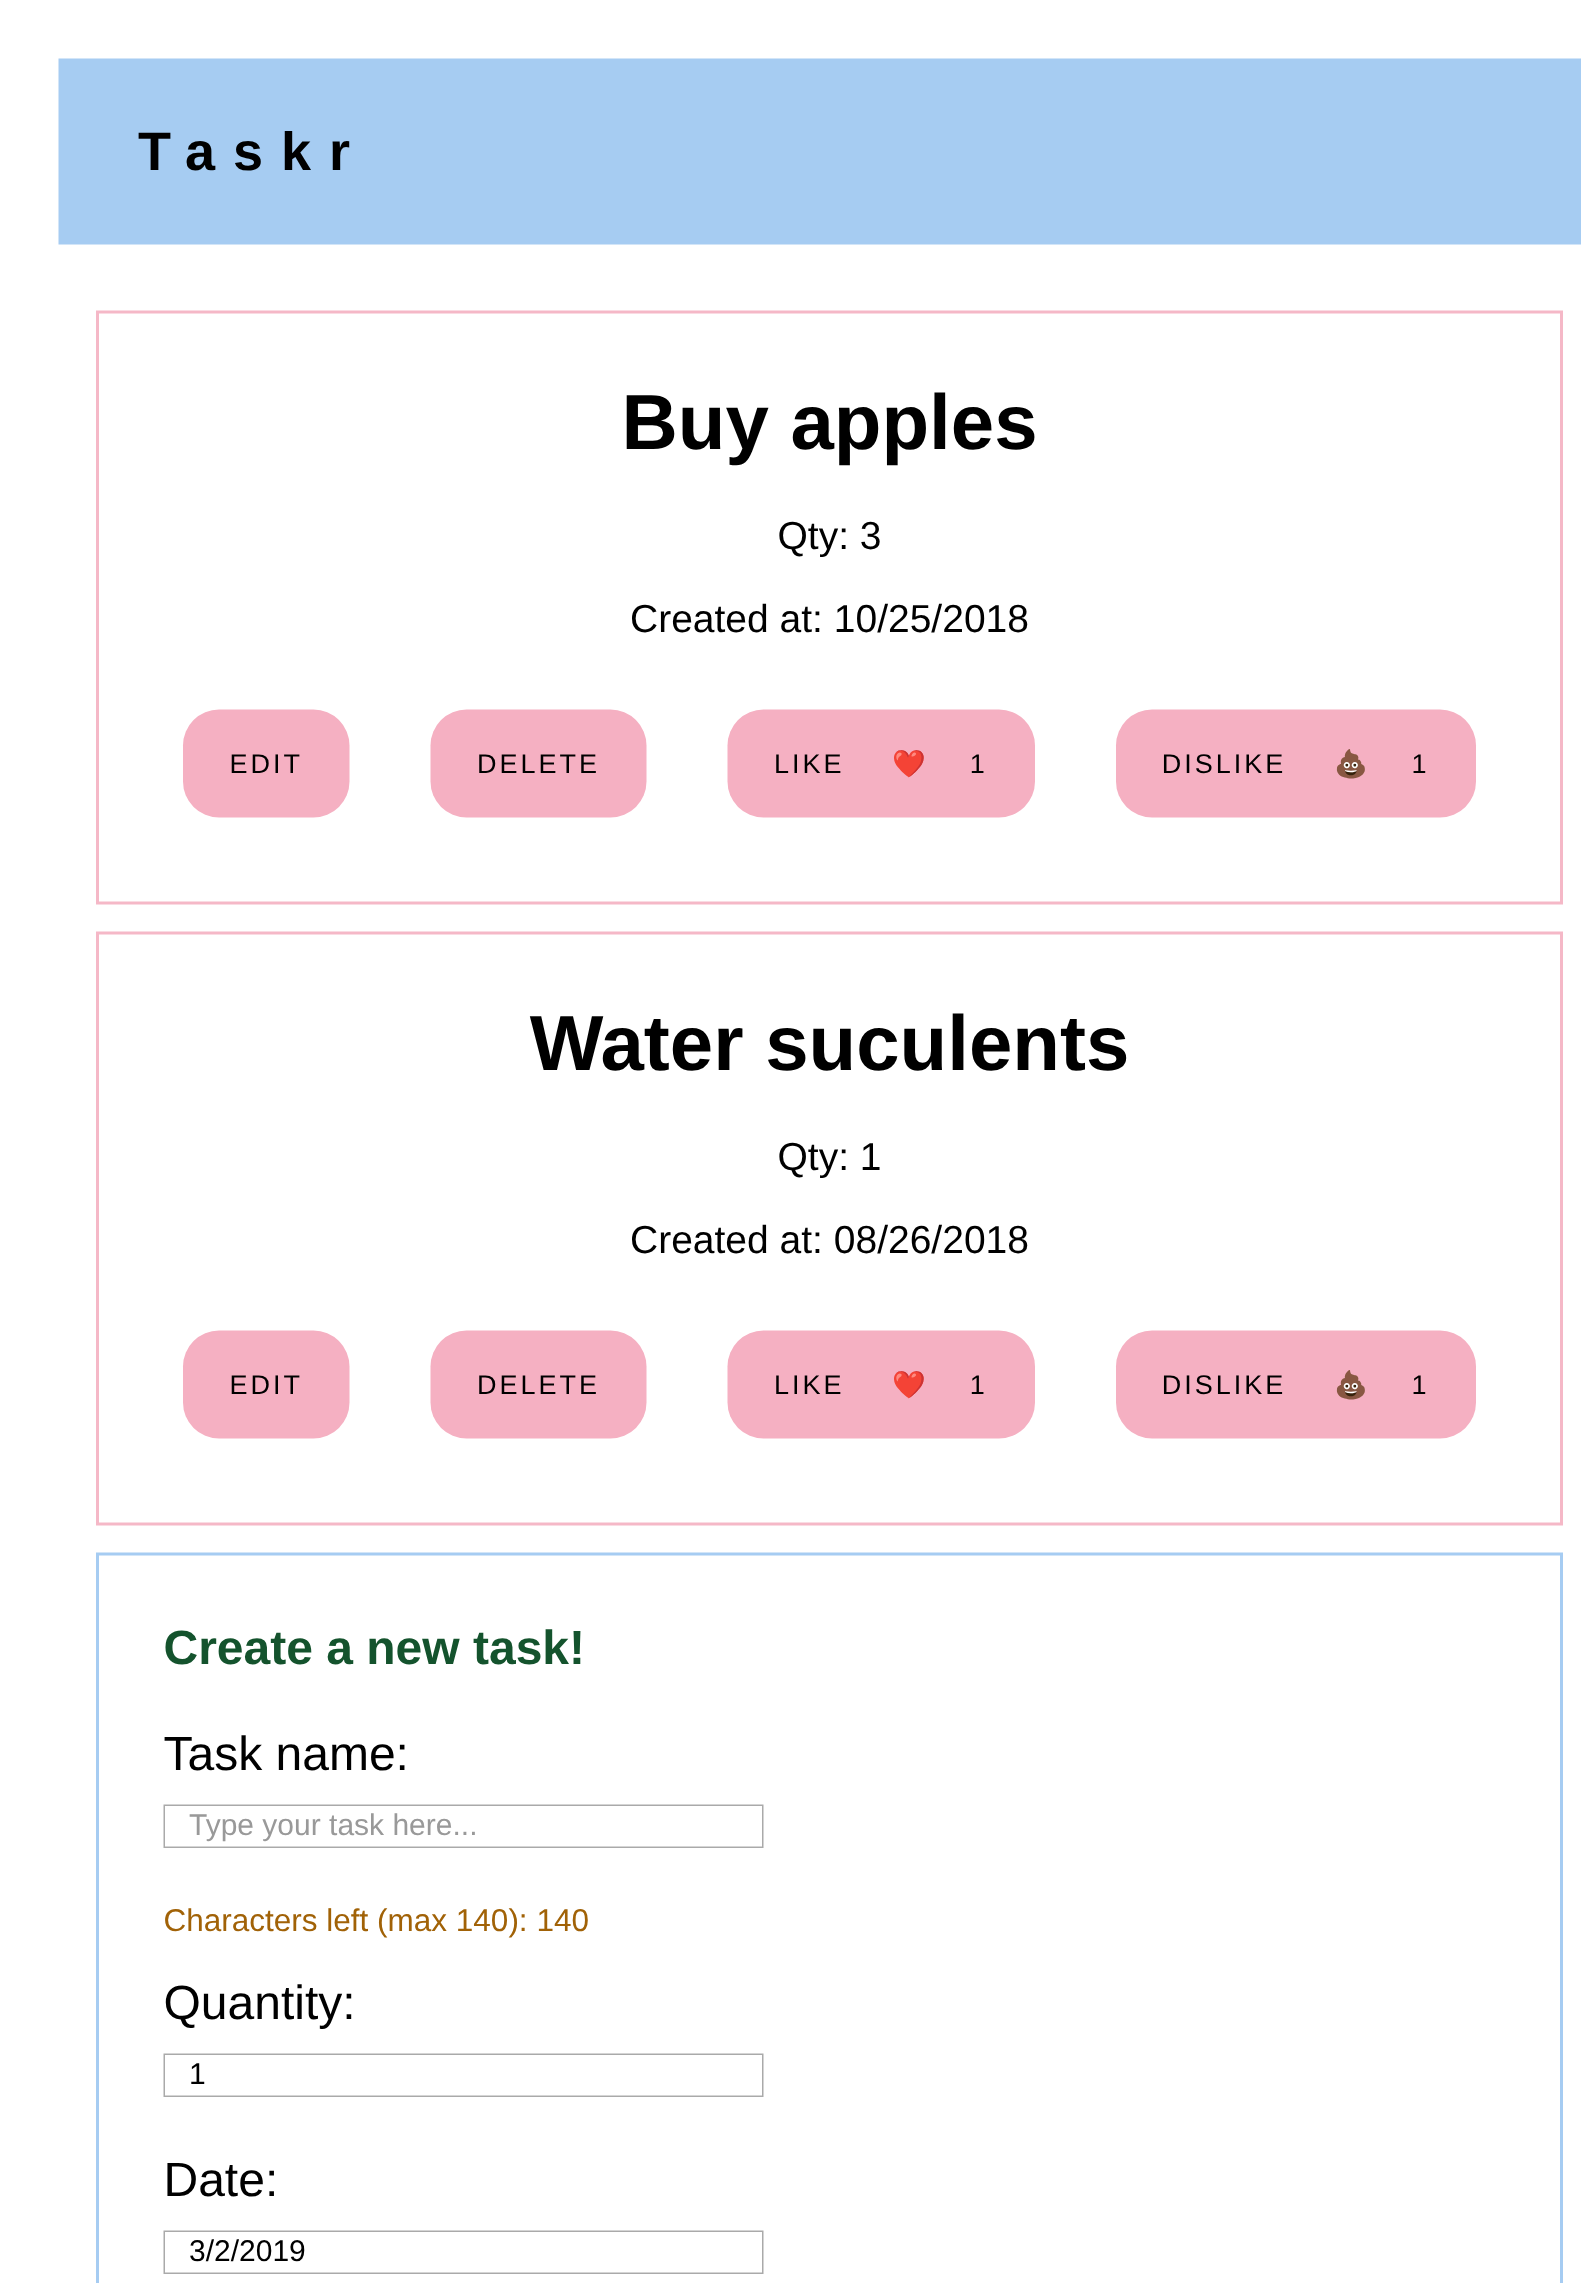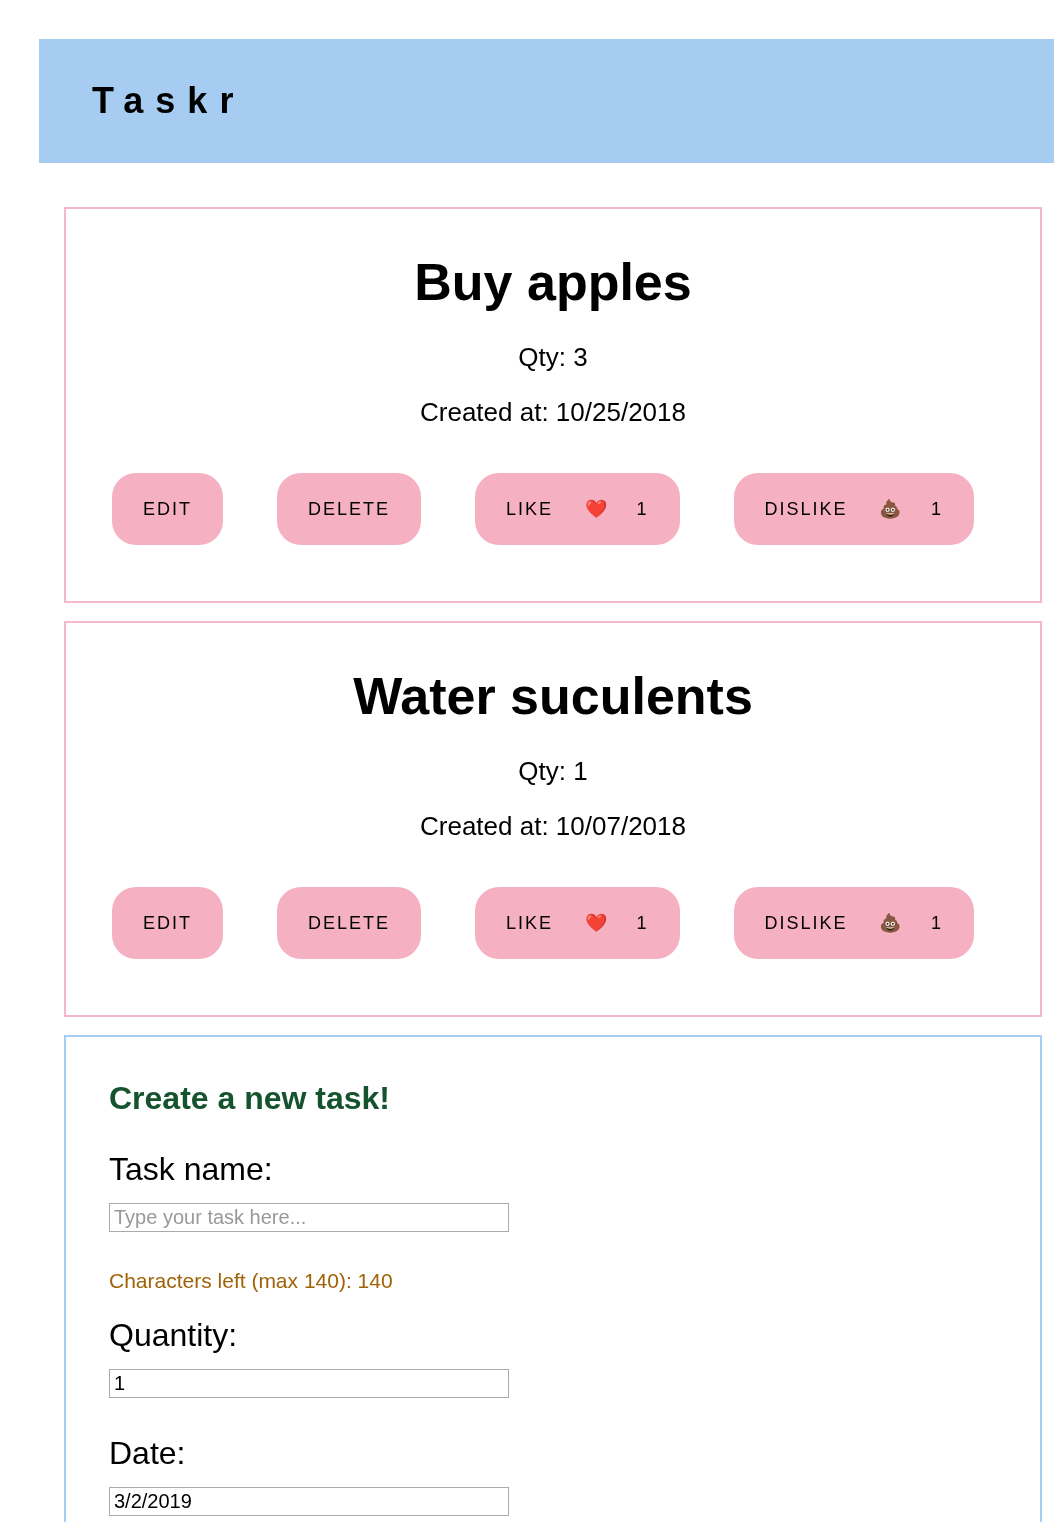--- a/index.html
+++ b/index.html
@@ -42,20 +42,21 @@
       color: #000;
       margin-bottom: 24px;
     }
     .task-created {
       font-size: 26px;
       color: #000;
       margin-bottom: 32px;
     }
     .button-row {
       display: flex;
+      justify-content: center;
       gap: 28px;
       flex-wrap: wrap;
     }
     .pink-btn {
       background: #f5b0c2;
       border: none;
       border-radius: 24px;
       padding: 12px 18px;
       font-size: 18px;
       font-weight: 400;
@@ -83,21 +84,21 @@
     }
     .form-label {
       font-size: 32px;
       color: #000;
       margin-bottom: 2px;
       display: block;
     }
     .form-input {
       width: 400px;
       font-size: 20px;
-      padding: 2px 4px;
+      padding: 2px 16px;
       border: 1px solid #aaa;
       font-family: inherit;
       color: #000;
       margin-bottom: 24px;
     }
     .form-input::placeholder {
       color: #999;
     }
     .char-left {
       font-size: 21px;
@@ -140,21 +141,21 @@
         <span>DISLIKE</span>
         <span class="emoji">💩</span>
         <span class="count">1</span>
       </button>
     </div>
   </div>
 
   <div class="task-card">
     <h2 class="task-title">Water suculents</h2>
     <div class="task-qty">Qty: 1</div>
-    <div class="task-created">Created at: 10/07/2018</div>
+    <div class="task-created">Created at: 08/26/2018</div>
     <div class="button-row">
       <button class="pink-btn">
         <span>EDIT</span>
       </button>
       <button class="pink-btn">
         <span>DELETE</span>
       </button>
       <button class="pink-btn">
         <span>LIKE</span>
         <span class="emoji">❤️</span>

